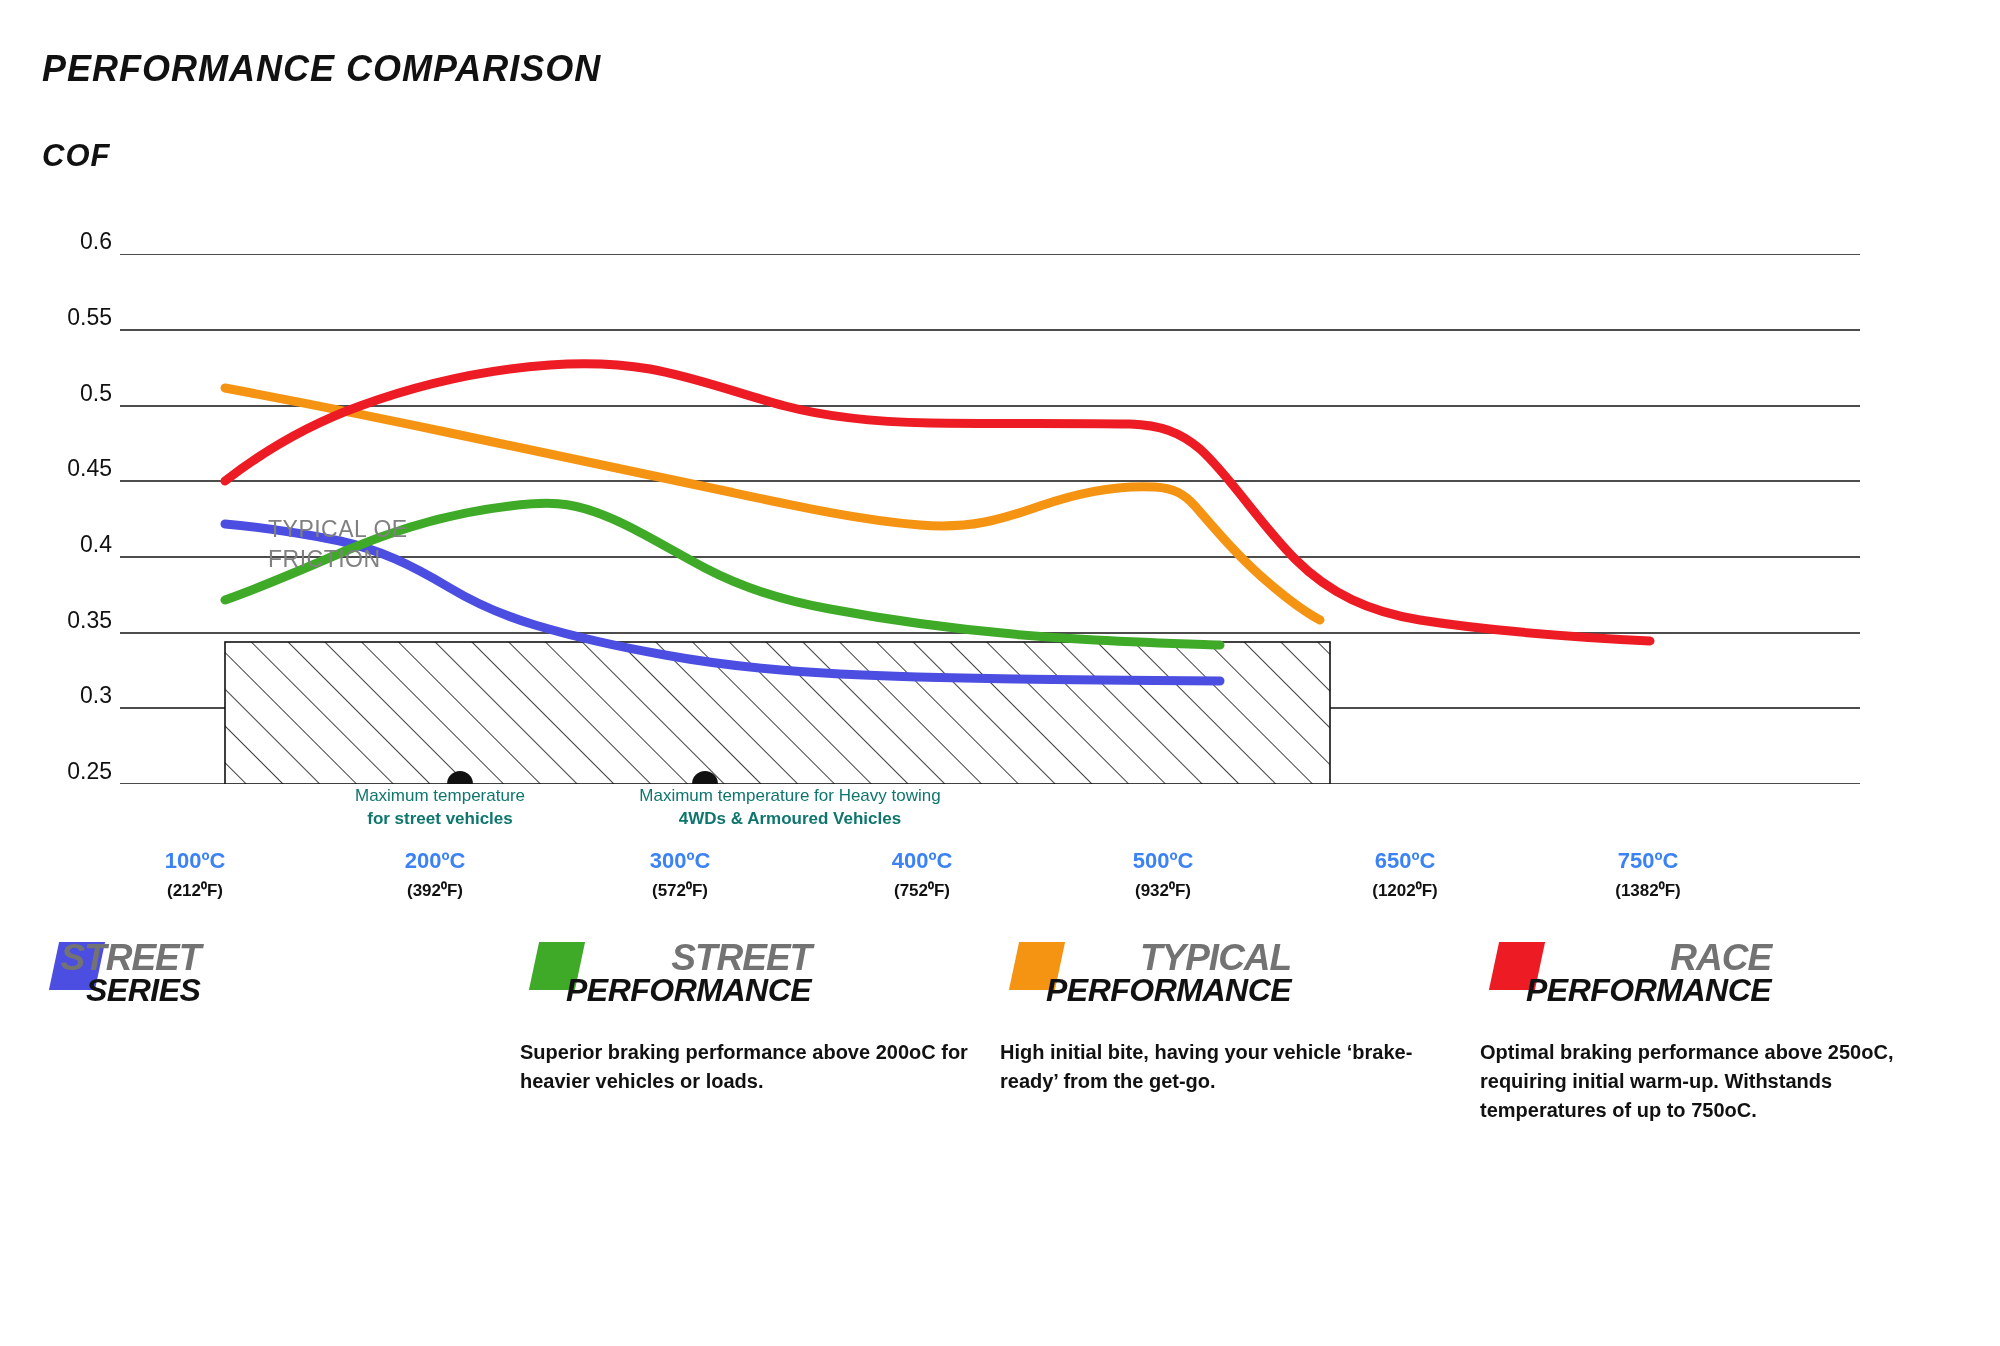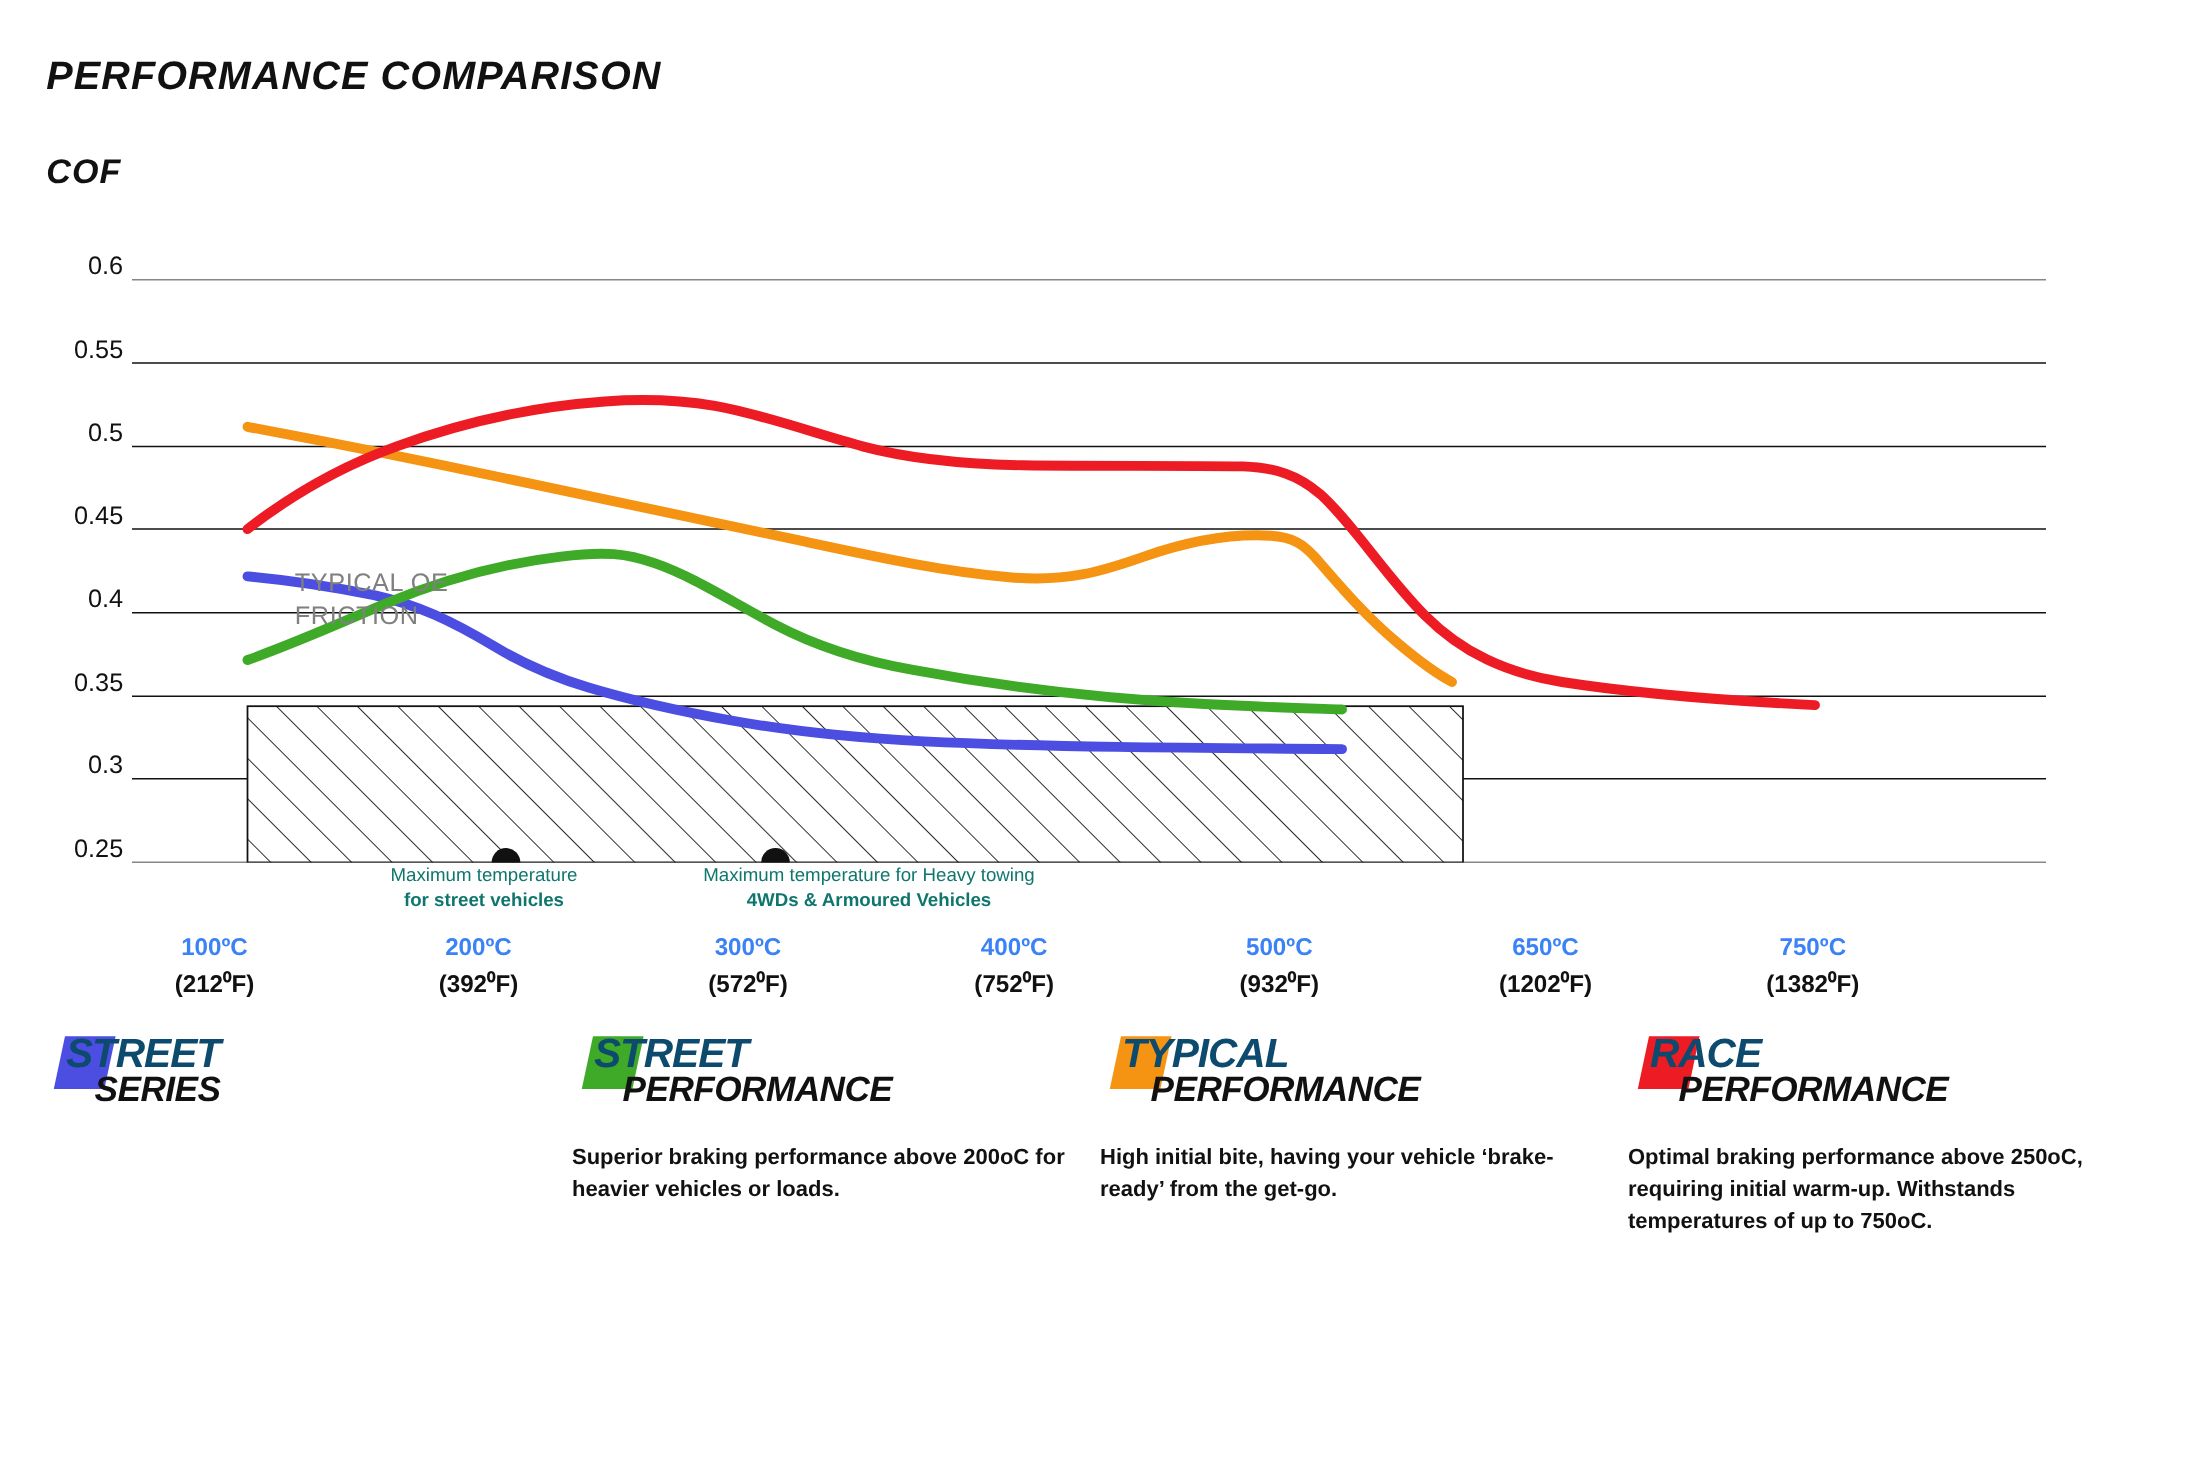--- a/index.html
+++ b/index.html
@@ -43,39 +43,39 @@
   
   .ann-note{
     position:absolute;
     font-size:17px;color:#0f766e;text-align:center;line-height:1.35;
   }
   
   .xlab{
     position:absolute;text-align:center;width:200px;
   }
   .xlab .c{font-size:22px;font-weight:bold;color:#3b82f6;}
-  .xlab .f{font-size:22px;font-weight:bold;color:#111;margin-top:4px;}
+  .xlab .f{font-size:17px;font-weight:bold;color:#111;margin-top:4px;}
   
   #legend{
     position:absolute;left:40px;top:940px;width:1920px;
     display:flex;gap:0px;
   }
   .legend-col{width:500px;padding-right:30px;box-sizing:border-box;}
   .logo{height:80px;position:relative;margin-bottom:18px;}
   .logo-badge{
     position:absolute;left:14px;top:2px;
     width:46px;height:48px;
     transform:skewX(-12deg);
   }
   .logo-text{
     position:absolute;left:20px;top:0px;
     font-style:italic;font-weight:bold;
     line-height:.95;
   }
-  .logo-line1{font-size:37px;letter-spacing:-1px;color:#0c4a6e;}
+  .logo-line1{font-size:37px;letter-spacing:-1px;color:#737373;text-align:right;}
   .logo-line2{font-size:32px;letter-spacing:-0.5px;color:#111;}
   .legend-desc{
     font-size:20px;font-weight:bold;line-height:1.45;color:#111;
   }
 </style>
 </head>
 <body>
 
 <div id="chart-title">PERFORMANCE COMPARISON</div>
 <div id="axis-title">COF</div>

